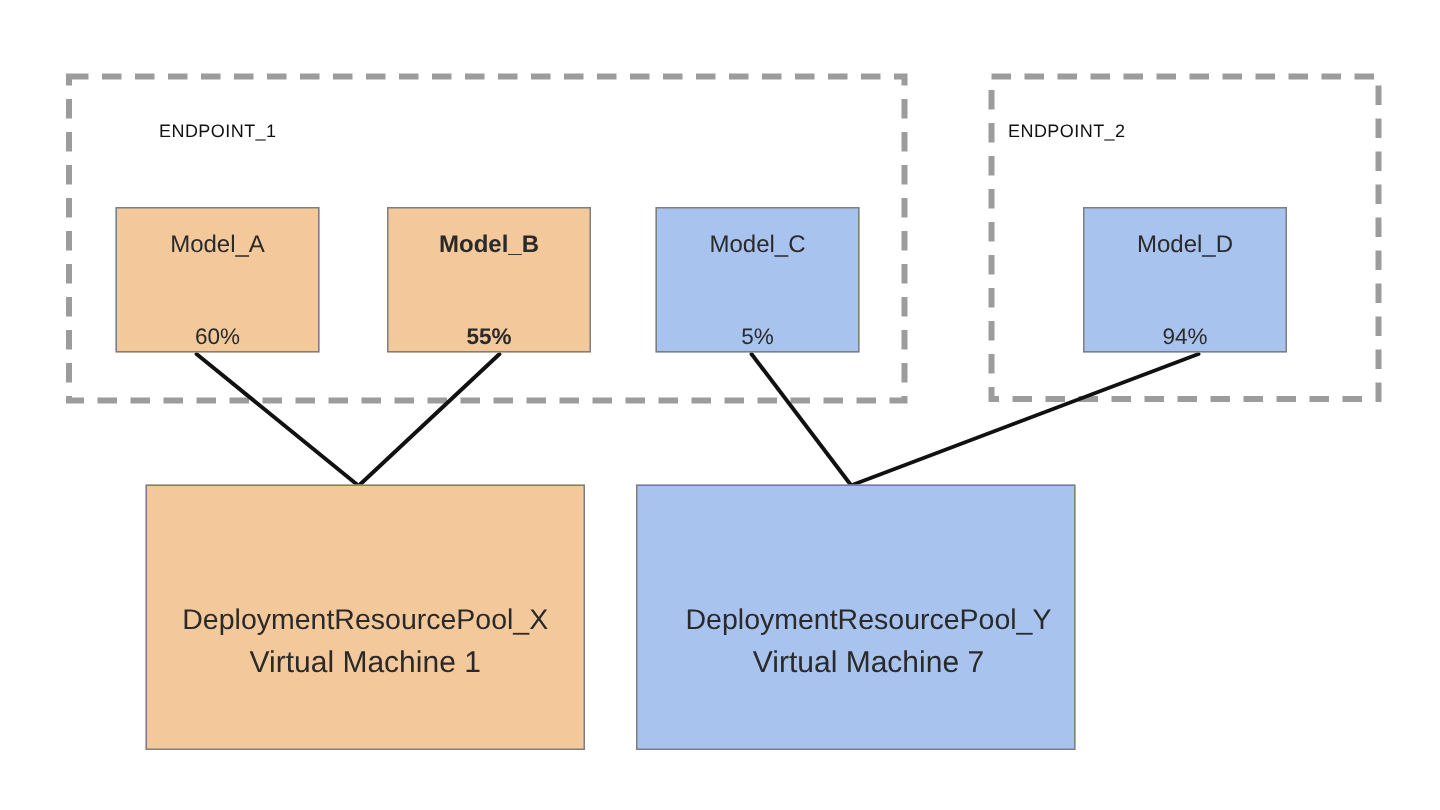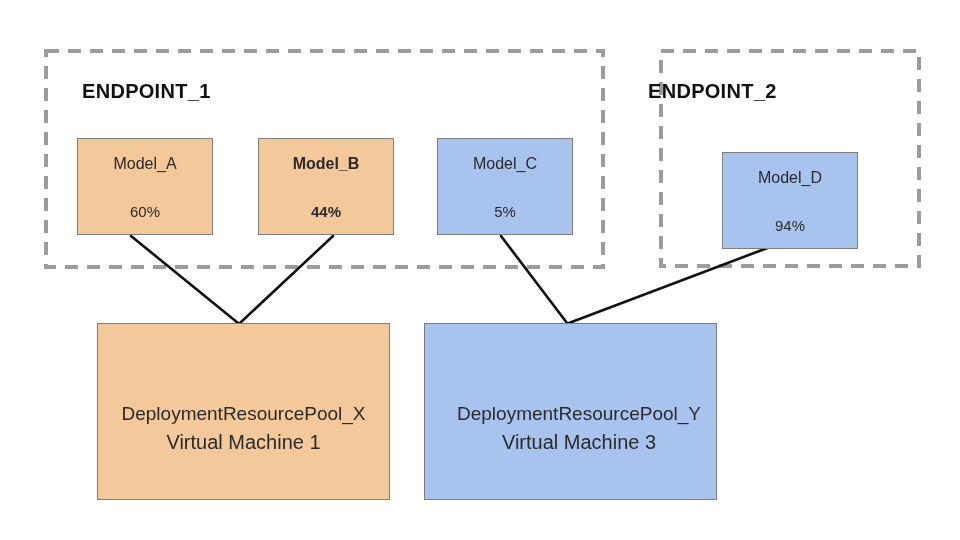--- a/index.html
+++ b/index.html
@@ -37,25 +37,26 @@
     stroke-width:4;
     stroke-dasharray:13 9;
   }
   .overlay line.connector{
     stroke:var(--connector);
     stroke-width:2.6;
     stroke-linecap:round;
   }
   .endpoint-label{
     position:absolute;
-    font-size:20px;
-    font-weight:700;
+    font-size:12px;
+    font-weight:400;
     letter-spacing:.3px;
     color:var(--text-strong);
     white-space:nowrap;
+    margin-left:24px;
   }
   .endpoint-label.e1{left:82px;top:80px;}
   .endpoint-label.e2{left:648px;top:80px;}
   .model{
     position:absolute;
     width:136px;
     height:97px;
     border:1.5px solid var(--box-border);
     box-sizing:border-box;
     display:flex;
@@ -65,29 +66,28 @@
   .model.orange{background:var(--orange-fill);}
   .model.blue{background:var(--blue-fill);}
   .model-name{
     margin-top:13px;
     font-size:16px;
     line-height:24px;
     color:var(--text-primary);
   }
   .model-traffic{
     margin-top:auto;
-    margin-bottom:13px;
     font-size:15px;
     line-height:18px;
     color:var(--text-primary);
   }
   .model.pos-a{left:77px;top:138px;}
   .model.pos-b{left:258px;top:138px;font-weight:bold;}
   .model.pos-c{left:437px;top:138px;}
-  .model.pos-d{left:722px;top:152px;}
+  .model.pos-d{left:722px;top:138px;}
   .pool{
     position:absolute;
     width:293px;
     height:177px;
     border:1.5px solid var(--box-border);
     box-sizing:border-box;
     display:flex;
     flex-direction:column;
     align-items:center;
     justify-content:center;
@@ -128,36 +128,36 @@
   <div class="endpoint-label e1">ENDPOINT_1</div>
   <div class="endpoint-label e2">ENDPOINT_2</div>
 
   <div class="model orange pos-a">
     <div class="model-name">Model_A</div>
     <div class="model-traffic">60%</div>
   </div>
 
   <div class="model orange pos-b">
     <div class="model-name">Model_B</div>
-    <div class="model-traffic">44%</div>
+    <div class="model-traffic">55%</div>
   </div>
 
   <div class="model blue pos-c">
     <div class="model-name">Model_C</div>
     <div class="model-traffic">5%</div>
   </div>
 
   <div class="model blue pos-d">
     <div class="model-name">Model_D</div>
     <div class="model-traffic">94%</div>
   </div>
 
   <div class="pool orange pos-x">
     <div class="pool-name">DeploymentResourcePool_X</div>
     <div class="pool-machine">Virtual Machine 1</div>
   </div>
 
   <div class="pool blue pos-y">
     <div class="pool-name">DeploymentResourcePool_Y</div>
-    <div class="pool-machine">Virtual Machine 3</div>
+    <div class="pool-machine">Virtual Machine 7</div>
   </div>
 
 </div>
 
 </body></html>

